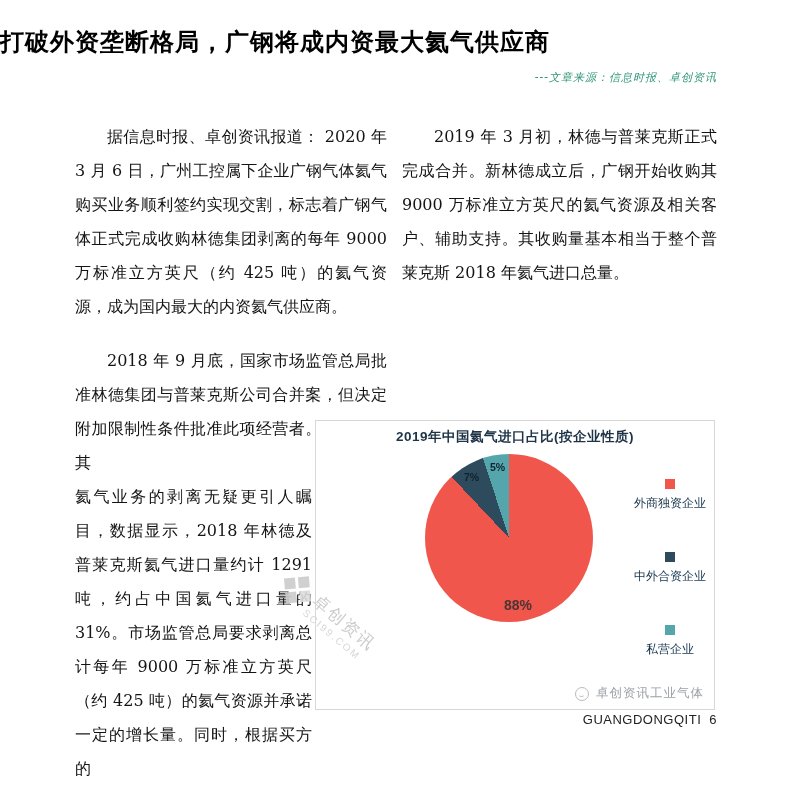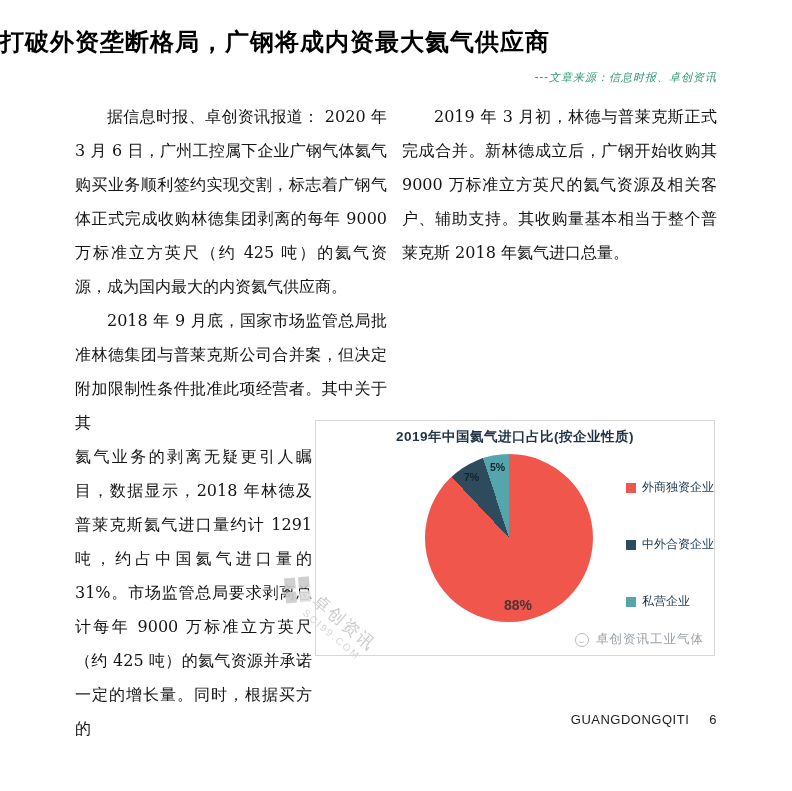--- a/index.html
+++ b/index.html
@@ -17,45 +17,45 @@
   }
   .source-line {
     position:absolute; top:70px; right:75px;
     font-size:11px; font-style:italic; color:#2f9678; letter-spacing:1px;
   }
 
   .col { position:absolute; top:100px; font-size:16px; line-height:34px;
          text-align:justify; color:#141414; }
   .col-left  { left:75px;  width:312px; }
   .col-right { left:402px; width:315px; }
-  .indent { text-indent:2em; }
+  .indent { text-indent:2em;margin-top:20px; }
   .section-heading { font-weight:bold; font-size:16px; line-height:34px; color:#000; }
   .para2-narrow { width:237px; }
 
   
   .chart-box {
-    position:absolute; left:315px; top:420px; width:400px; height:236px;
+    position:absolute; left:315px; top:420px; width:400px; height:290px;
     background:#ffffff; border:1px solid #d7d7d7;
     font-family:"Liberation Sans",sans-serif;
   }
   .chart-title {
     position:absolute; top:7px; left:0; width:100%; text-align:center;
     font-size:13.5px; font-weight:bold; color:#1f3347; letter-spacing:0.5px;
   }
   .pie {
     position:absolute; left:109px; top:33px; width:168px; height:168px;
     border-radius:50%;
   }
   .pie-label { position:absolute; font-size:10.5px; font-weight:bold; }
   .pie-label-big   { left:188px; top:176px; color:#4a3434; font-size:14px; }
   .pie-label-mid   { left:148px; top:50px;  color:#10222e; }
   .pie-label-small { left:174px; top:40px;  color:#10222e; }
 
   .legend { position:absolute; left:310px; top:58px; width:88px; }
-  .legend-item { display:flex; align-items:center; gap:6px; margin-bottom:40px; }
+  .legend-item { display:flex; align-items:center; gap:6px; margin-bottom:40px;flex-direction:column; }
   .swatch { width:10px; height:10px; flex:0 0 10px; }
   .legend-label { font-size:12px; color:#17364e; white-space:nowrap; }
 
   .watermark {
     position:absolute; left:-18px; top:148px; transform:rotate(40deg);
     transform-origin:left top; color:#c9c9c9; display:flex; align-items:center; gap:6px;
     opacity:0.9;
   }
   .wm-diamond { width:26px; height:26px; transform:rotate(45deg);
     display:grid; grid-template-columns:11px 11px; grid-template-rows:11px 11px; gap:3px; }
@@ -70,21 +70,21 @@
   }
   .brand-icon { width:14px; height:14px; border:1.5px solid #b8bcc0; border-radius:50%;
     position:relative; }
   .brand-icon::after { content:""; position:absolute; left:3px; top:5px; width:5px; height:3px;
     border-bottom:1.5px solid #b8bcc0; border-radius:50%; }
   .brand-label { font-size:12.5px; color:#9aa0a6; letter-spacing:1px; }
 
   .page-footer {
     position:absolute; top:712px; right:75px;
     font-family:"Liberation Sans",sans-serif; font-size:13px; color:#222222;
-    letter-spacing:0.5px; display:flex; align-items:center; gap:20px;
+    letter-spacing:0.5px; display:flex; align-items:center; gap:8px;
   }
 </style>
 </head>
 <body>
 
 <div class="page">
 
   <div class="title">打破外资垄断格局，广钢将成内资最大氦气供应商</div>
   <div class="source-line">---文章来源：信息时报、卓创资讯</div>
 

